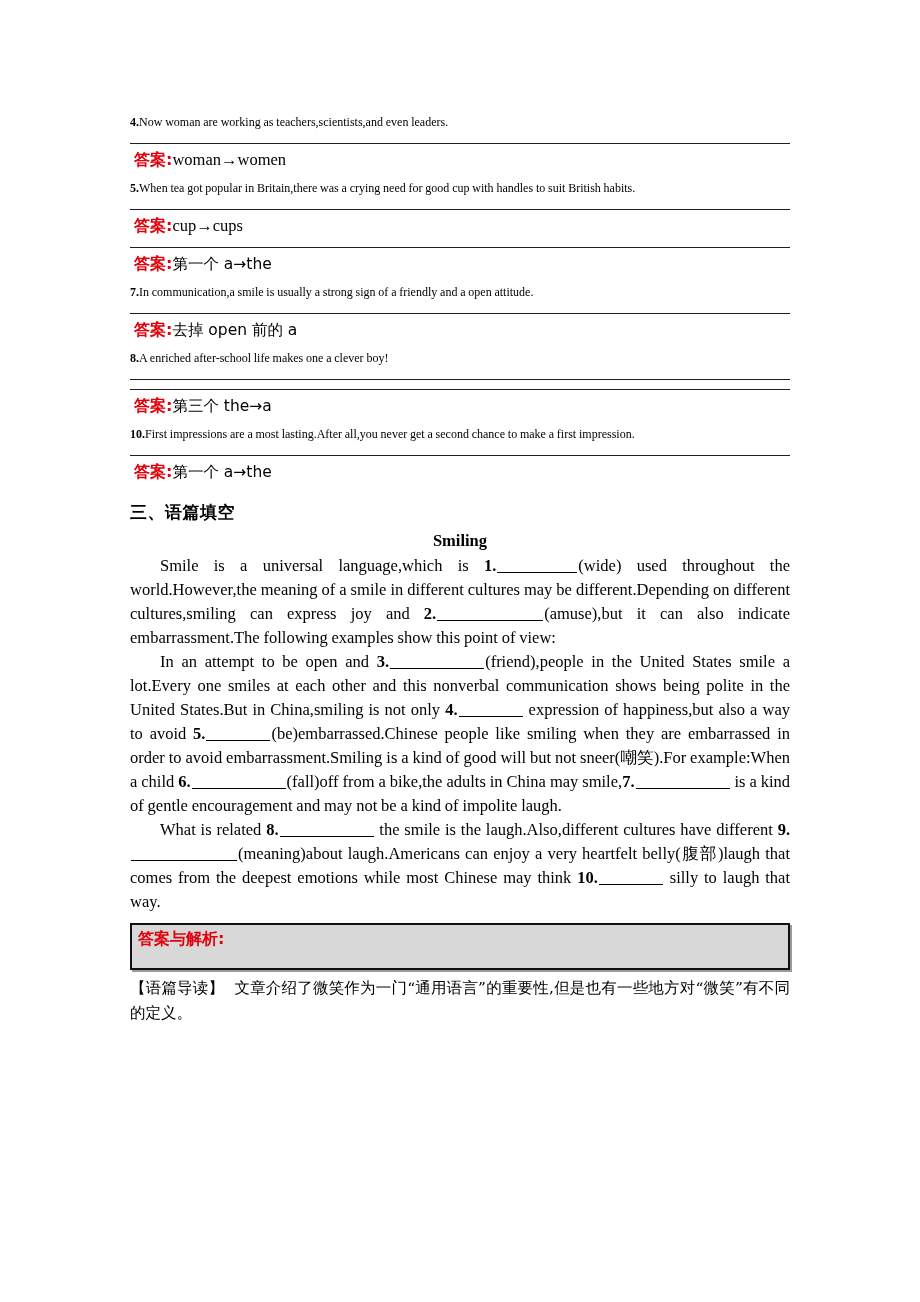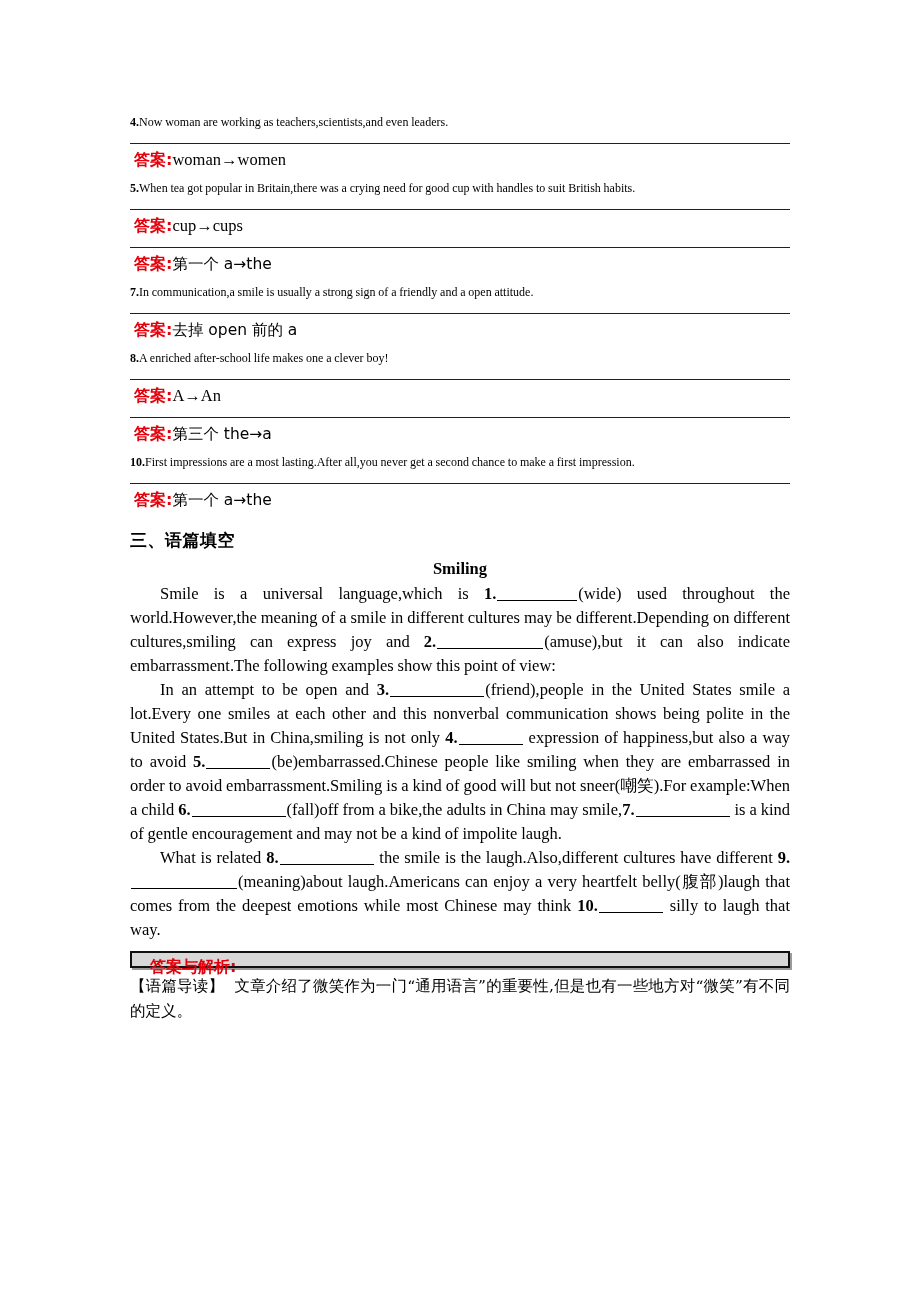--- a/index.html
+++ b/index.html
@@ -106,23 +106,23 @@
   .b-l  { width: 94px; }
   .b-xl { width: 106px; }
 
   
   .banner {
     margin-top: 9px;
     width: 660px;
     box-sizing: border-box;
     background: #d8d8d8;
     border: 2.2px solid #101010;
-    height: 17px;
+    height: 47px;
     line-height: 27px;
-    padding: 0 18px;
+    padding: 0 6px;
     box-shadow: 2px 2px 0 #9a9a9a;
   }
   .banner .btxt {
     color: #e3000b;
     font-weight: bold;
     font-family: "DejaVu Sans", "Liberation Sans", sans-serif;
     font-size: 16px;
   }
   .guide {
     margin: 6px 0 0 0;
@@ -149,21 +149,20 @@
 
     <hr class="rule">
     <p class="ans"><span class="lbl">答案</span><span class="lbl">:</span><span class="val cn">第一个 a→the</span></p>
 
     <p class="qitem"><span class="num">7.</span><span>In communication,a smile is usually a strong sign of a friendly and a open attitude.</span></p>
     <hr class="rule">
     <p class="ans"><span class="lbl">答案</span><span class="lbl">:</span><span class="val cn">去掉 open 前的 a</span></p>
 
     <p class="qitem"><span class="num">8.</span><span>A enriched after-school life makes one a clever boy!</span></p>
     <hr class="rule">
-    <p class="ans"><span class="lbl">答案</span><span class="lbl">:</span><span class="val">A→An</span></p>
 
     <hr class="rule">
     <p class="ans"><span class="lbl">答案</span><span class="lbl">:</span><span class="val cn">第三个 the→a</span></p>
 
     <p class="qitem"><span class="num">10.</span><span>First impressions are a most lasting.After all,you never get a second chance to make a first impression.</span></p>
     <hr class="rule">
     <p class="ans"><span class="lbl">答案</span><span class="lbl">:</span><span class="val cn">第一个 a→the</span></p>
 
     <p class="section-head">三、语篇填空</p>
 

